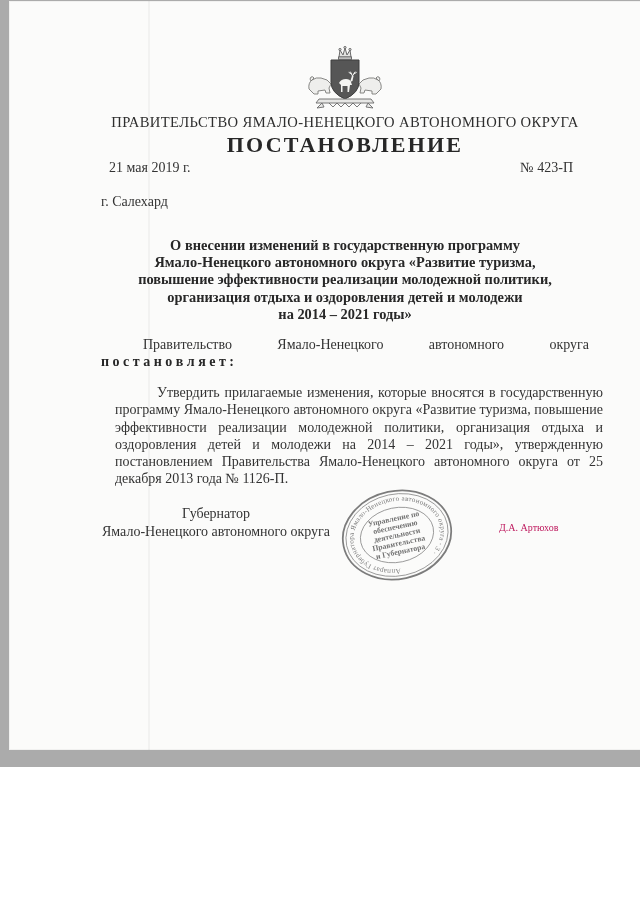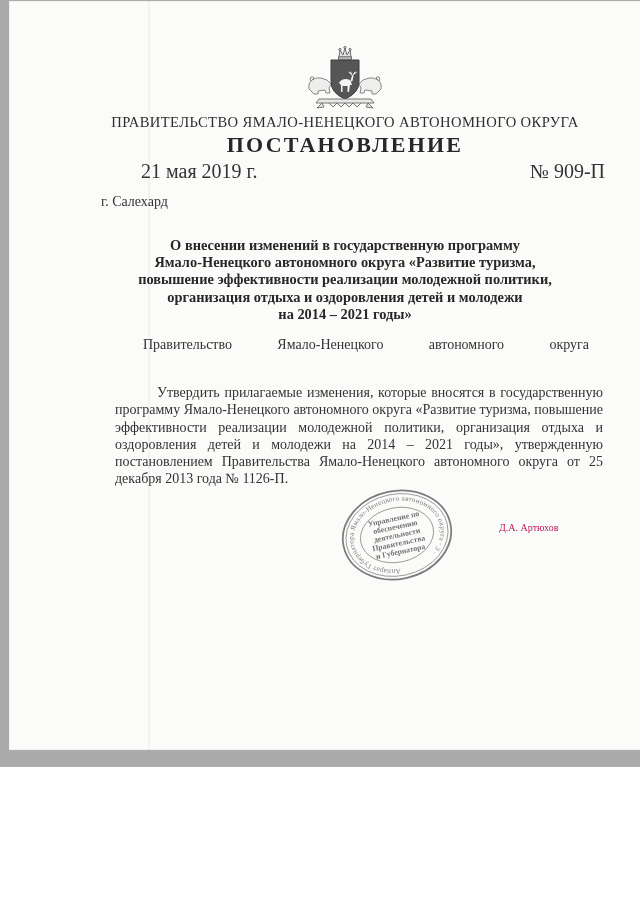--- a/index.html
+++ b/index.html
@@ -29,21 +29,21 @@
     font-size:14.6px;letter-spacing:0.4px;color:#2e2e2e;white-space:nowrap;
   }
   .doc-type{
     position:absolute;left:0;top:131px;width:100%;text-align:center;
     font-size:22px;font-weight:bold;letter-spacing:2.2px;color:#272727;
   }
   .meta-row{
     position:absolute;left:0;top:159px;width:100%;
     display:flex;justify-content:space-between;
     padding:0 16px 0 8px;box-sizing:border-box;
-    font-size:20px;color:#333;margin-left:32px;
+    font-size:14px;color:#333;
   }
   .city{
     position:absolute;left:0;top:193px;width:100%;text-align:left;
     font-size:14px;color:#333;
   }
   .doc-title{
     position:absolute;left:0;top:236px;width:100%;text-align:center;
     font-size:14.4px;font-weight:bold;line-height:17.2px;color:#272727;
     white-space:pre-line;
   }
@@ -118,38 +118,41 @@
           <path d="M24 58 l4 4 l4 -4 l4 4 l4 -4 l4 4 l4 -4 l4 4 l4 -4" fill="none"></path>
         </g>
       </svg>
     </div>
 
     <div class="org-name">ПРАВИТЕЛЬСТВО ЯМАЛО-НЕНЕЦКОГО АВТОНОМНОГО ОКРУГА</div>
     <div class="doc-type">ПОСТАНОВЛЕНИЕ</div>
 
     <div class="meta-row">
       <span>21 мая 2019 г.</span>
-      <span>№ 909-П</span>
+      <span>№ 423-П</span>
     </div>
 
     <div class="city">г. Салехард</div>
 
     <div class="doc-title">О внесении изменений в государственную программу
 Ямало-Ненецкого автономного округа «Развитие туризма,
 повышение эффективности реализации молодежной политики,
 организация отдыха и оздоровления детей и молодежи
 на 2014 – 2021 годы»</div>
 
     <div class="preamble">
       <div class="preamble-line">Правительство Ямало-Ненецкого автономного округа</div>
+      <div class="decree-word">п о с т а н о в л я е т :</div>
     </div>
 
     <div class="body-par">Утвердить прилагаемые изменения, которые вносятся в государственную программу Ямало-Ненецкого автономного округа «Развитие туризма, повышение эффективности реализации молодежной политики, организация отдыха и оздоровления детей и молодежи на 2014 – 2021 годы», утвержденную постановлением Правительства Ямало-Ненецкого автономного округа от 25 декабря 2013 года № 1126-П.</div>
 
     <div class="signature">
+      <div class="sig-position">Губернатор
+Ямало-Ненецкого автономного округа</div>
       <div class="sig-name">Д.А. Артюхов</div>
     </div>
 
   </div>
 
   <div class="stamp">
     <svg width="132" height="104" viewBox="0 0 150 118">
       <g transform="rotate(-12 75 59)" fill="none" stroke="#6b6b6b">
         <ellipse cx="75" cy="59" rx="62" ry="50" stroke-width="2"></ellipse>
         <ellipse cx="75" cy="59" rx="58.5" ry="46.5" stroke-width="0.8"></ellipse>

